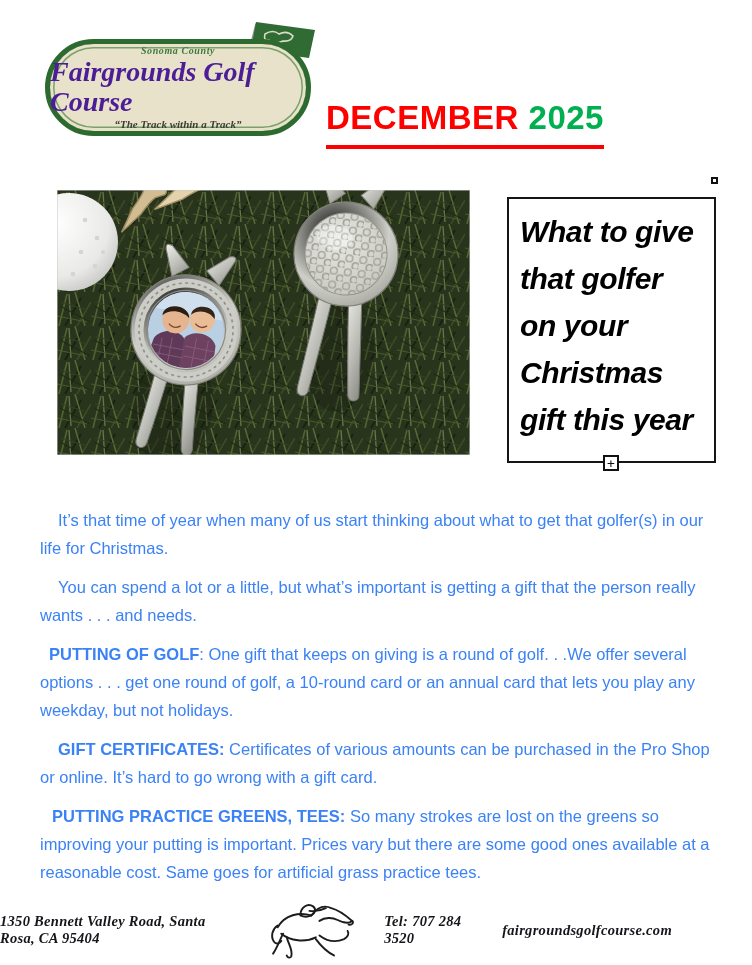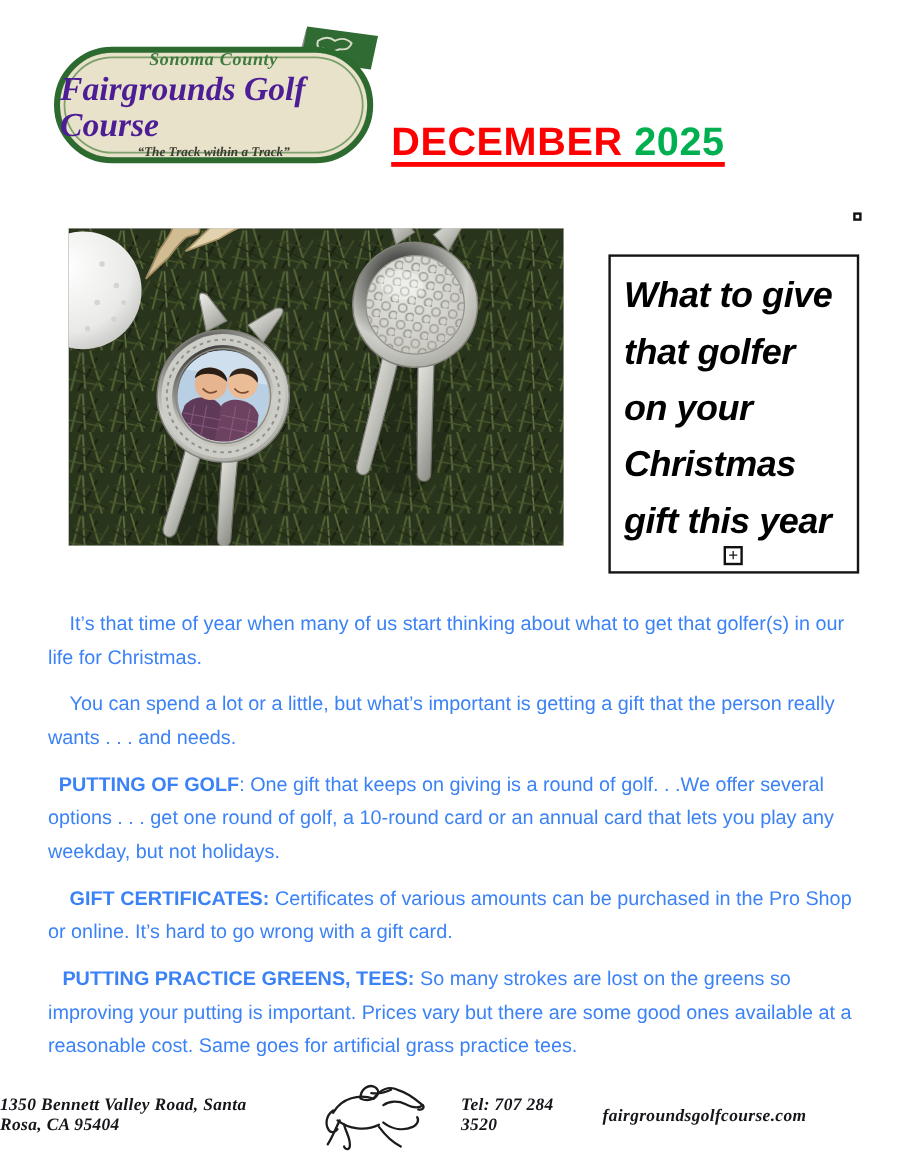--- a/index.html
+++ b/index.html
@@ -6,39 +6,39 @@
   .page{position:relative;width:752px;height:965px;background:#ffffff;
         font-family:"Liberation Sans",sans-serif;overflow:hidden;}
 
   
   .logo{position:absolute;left:45px;top:20px;width:270px;height:116px;}
   .logo-oval{position:absolute;left:0;top:19px;width:266px;height:97px;box-sizing:border-box;
              border:5px solid #2d6a2f;border-radius:52px;background:#e9e2ca;
              box-shadow:inset 0 0 0 3px #e9e2ca, inset 0 0 0 4.5px #7ba06c;
              display:flex;flex-direction:column;align-items:center;justify-content:center;}
   .logo-region{font-family:"Liberation Serif",serif;font-style:italic;font-weight:700;
-               font-size:15px;color:#3d7a3e;letter-spacing:.6px;}
+               font-size:10px;color:#3d7a3e;letter-spacing:.6px;}
   .logo-name{font-family:"Liberation Serif",serif;font-style:italic;font-weight:700;
              font-size:28px;color:#4c1d95;line-height:1.05;margin-top:1px;}
   .logo-tagline{font-family:"Liberation Serif",serif;font-style:italic;font-weight:700;
                 font-size:11px;color:#3c3c33;margin-top:2px;}
   .logo-flag{position:absolute;left:186px;top:-2px;width:86px;height:62px;}
 
   
   .headline{position:absolute;left:326px;top:101px;font-weight:700;font-size:33px;
-            letter-spacing:.5px;line-height:1;border-bottom:4px solid #ff0000;padding-bottom:1px;}
+            letter-spacing:.5px;line-height:1;border-bottom:4px solid #ff0000;padding-bottom:11px;}
   .headline .month{color:#ff0000;}
   .headline .year{color:#00b050;}
 
   
   .photo{position:absolute;left:57px;top:190px;width:413px;height:265px;}
   .photo svg{display:block;}
 
   
-  .textbox{position:absolute;left:507px;top:212px;width:209px;height:266px;box-sizing:border-box;
+  .textbox{position:absolute;left:507px;top:197px;width:209px;height:266px;box-sizing:border-box;
            border:2px solid #151515;background:#fff;padding:9px 4px 0 11px;}
   .textbox-line{font-weight:700;font-style:italic;font-size:30px;line-height:47px;
                 color:#000;letter-spacing:-.4px;white-space:nowrap;}
   .handle-sq{position:absolute;left:711px;top:177px;width:7px;height:7px;background:#fff;
              border:2px solid #111;box-sizing:border-box;}
   .handle-plus{position:absolute;left:603px;top:455px;width:16px;height:16px;background:#fff;
                border:2px solid #111;box-sizing:border-box;display:flex;align-items:center;
                justify-content:center;font:400 13px/1 "DejaVu Sans Mono",monospace;color:#111;}
 
   

